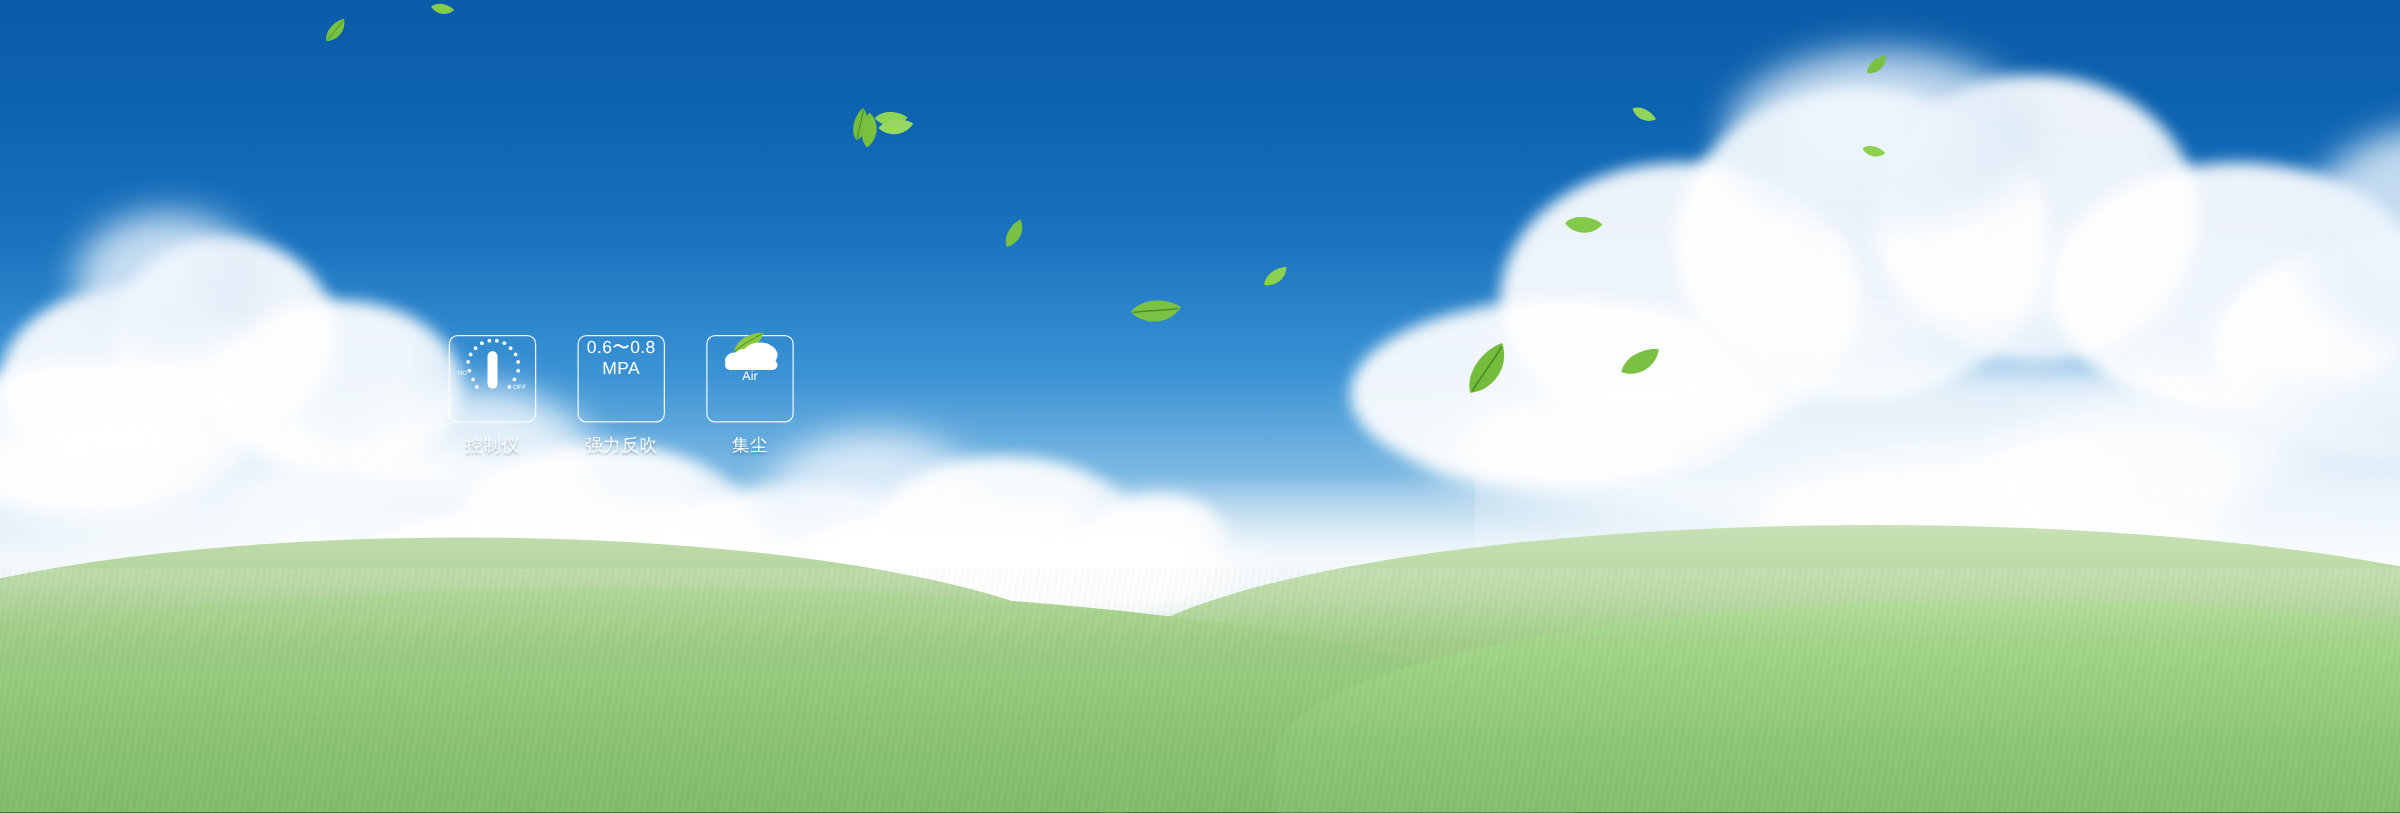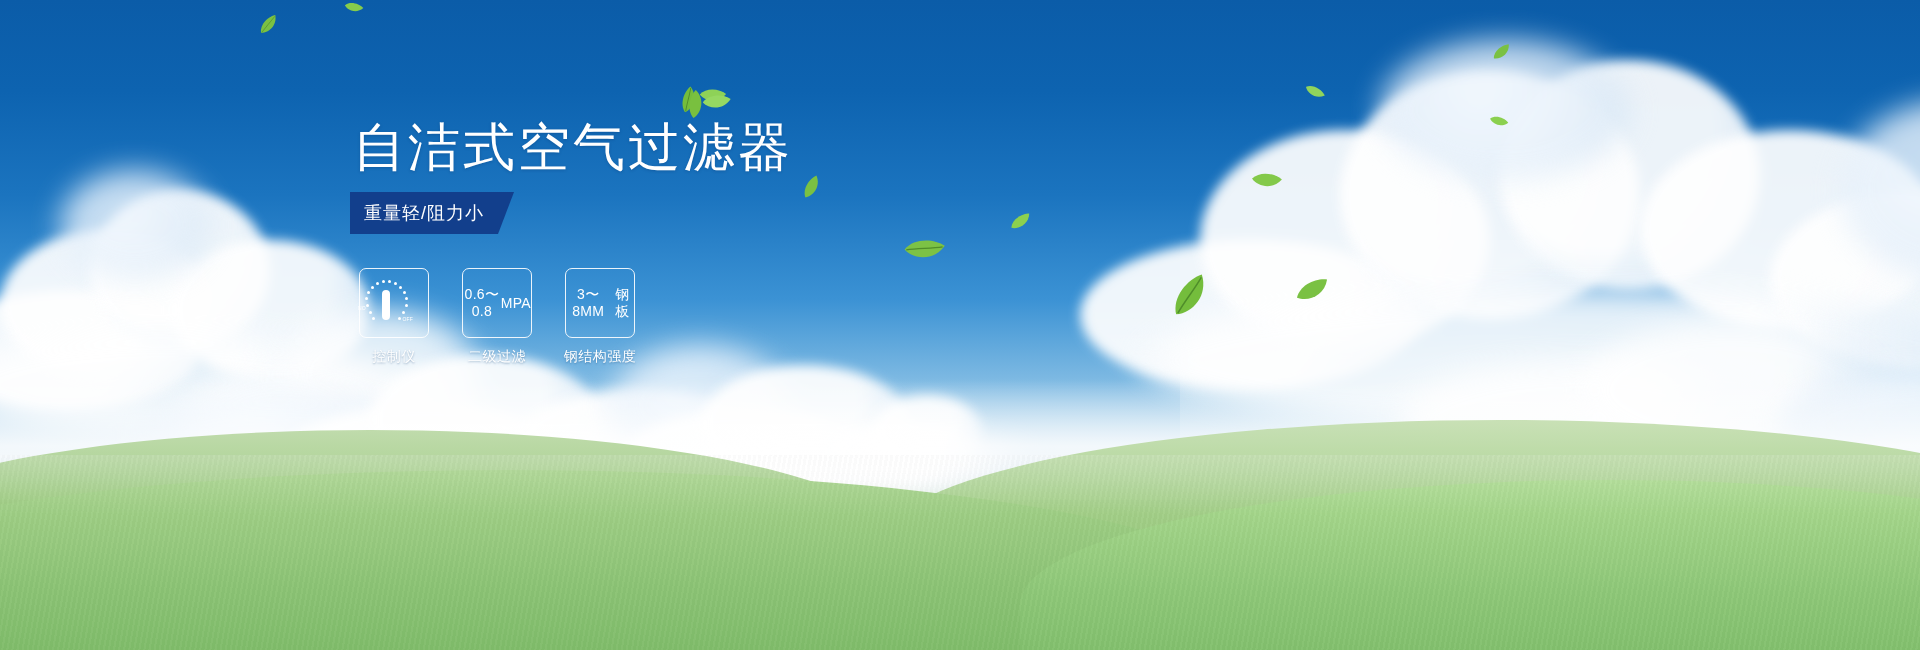--- a/index.html
+++ b/index.html
@@ -59,21 +59,21 @@
     background:#ffffff;color:#14509c;font-size:18px;letter-spacing:1px;
     display:flex;align-items:center;padding:0 18px 0 18px;margin-left:-14px;
     clip-path:polygon(16px 0,100% 0,100% 100%,0 100%);
     padding-left:28px;
   }
   
   .features{position:absolute;left:358px;top:268px;display:flex;gap:31px;}
   .feature{width:72px;display:flex;flex-direction:column;align-items:center;}
   .fbox{
     width:70px;height:70px;border:1px solid rgba(255,255,255,.9);border-radius:7px;
-    display:flex;flex-direction:row;align-items:center;justify-content:flex-start;
+    display:flex;flex-direction:column;align-items:center;justify-content:flex-start;
     color:#ffffff;box-sizing:border-box;position:relative;
   }
   .fbox .ftext{font-size:14px;line-height:17px;text-align:center;letter-spacing:.3px;}
   .fcap{margin-top:10px;color:#ffffff;font-size:14px;white-space:nowrap;letter-spacing:.5px;
         text-shadow:0 1px 2px rgba(0,50,100,.35);}
   
   .gauge{position:relative;width:52px;height:50px;}
   .gauge .dot{position:absolute;width:3px;height:3px;border-radius:50%;background:#fff;}
   .gauge .needle{
     position:absolute;left:50%;top:12px;margin-left:-4px;width:8px;height:30px;
@@ -230,35 +230,33 @@
     <svg width="20" height="12" viewBox="0 0 22 13">
         <path d="M21 1C14 -1 3 2 0 10c7 4 18 1 21 -9z" fill="#7ac143"></path>
       </svg>
   </div>
   <div class="leaf" style="left:1490px;top:116px;transform:rotate(36deg);">
     <svg width="18" height="11" viewBox="0 0 22 13">
         <path d="M21 1C14 -1 3 2 0 10c7 4 18 1 21 -9z" fill="#8bd04f"></path>
       </svg>
   </div>
 
-  <div class="headline">自洁式空气过滤器</div>
 
   <div class="leaf" style="left:682px;top:96px;transform:rotate(-62deg);">
     <svg width="28" height="16" viewBox="0 0 22 13">
         <path d="M21 1C14 -1 3 2 0 10c7 4 18 1 21 -9z" fill="#79c03f"></path>
       </svg>
   </div>
   <div class="leaf" style="left:703px;top:94px;transform:rotate(16deg);">
     <svg width="28" height="16" viewBox="0 0 22 13">
         <path d="M21 1C14 -1 3 2 0 10c7 4 18 1 21 -9z" fill="#96d862"></path>
       </svg>
   </div>
 
   <div class="tagbar">
-    <div class="tag-dark">重量轻/阻力小</div>
   </div>
 
   <div class="features">
 
     <div class="feature">
       <div class="fbox">
         <div class="gauge">
           <div class="dot" style="left:9px;top:33px;"></div>
           <div class="dot" style="left:6px;top:26px;"></div>
           <div class="dot" style="left:5px;top:19px;"></div>
@@ -281,27 +279,36 @@
         </div>
       </div>
       <div class="fcap">控制仪</div>
     </div>
 
     <div class="feature">
       <div class="fbox">
         <div class="ftext">0.6〜0.8</div>
         <div class="ftext">MPA</div>
       </div>
-      <div class="fcap">二级过滤</div>
+      <div class="fcap">强力反吹</div>
     </div>
+
 
 
     <div class="feature">
       <div class="fbox">
-        <div class="ftext">3〜8MM</div>
-        <div class="ftext">钢板</div>
+        <div class="airicon">
+          <svg class="sprout" viewBox="0 0 26 16">
+            <path d="M25 0C14 0 4 5 1 15c10 1 21 -4 24 -15z" fill="#8dc63f"></path>
+            <path d="M24 1C17 5 8 9 2 15" stroke="#4f8d2a" stroke-width="0.8" fill="none"></path>
+          </svg>
+          <div class="c1" style="left:18px;top:5px;width:28px;height:20px;"></div>
+          <div class="c1" style="left:10px;top:10px;width:20px;height:16px;"></div>
+          <div class="c1" style="left:4px;top:13px;width:15px;height:13px;"></div>
+          <div class="c1" style="left:4px;top:19px;width:42px;height:8px;border-radius:5px;"></div>
+          <div class="airtxt">Air</div>
+        </div>
       </div>
-      <div class="fcap">钢结构强度</div>
+      <div class="fcap">集尘</div>
     </div>
 
-
   </div>
 </div>
 
 </body></html>

